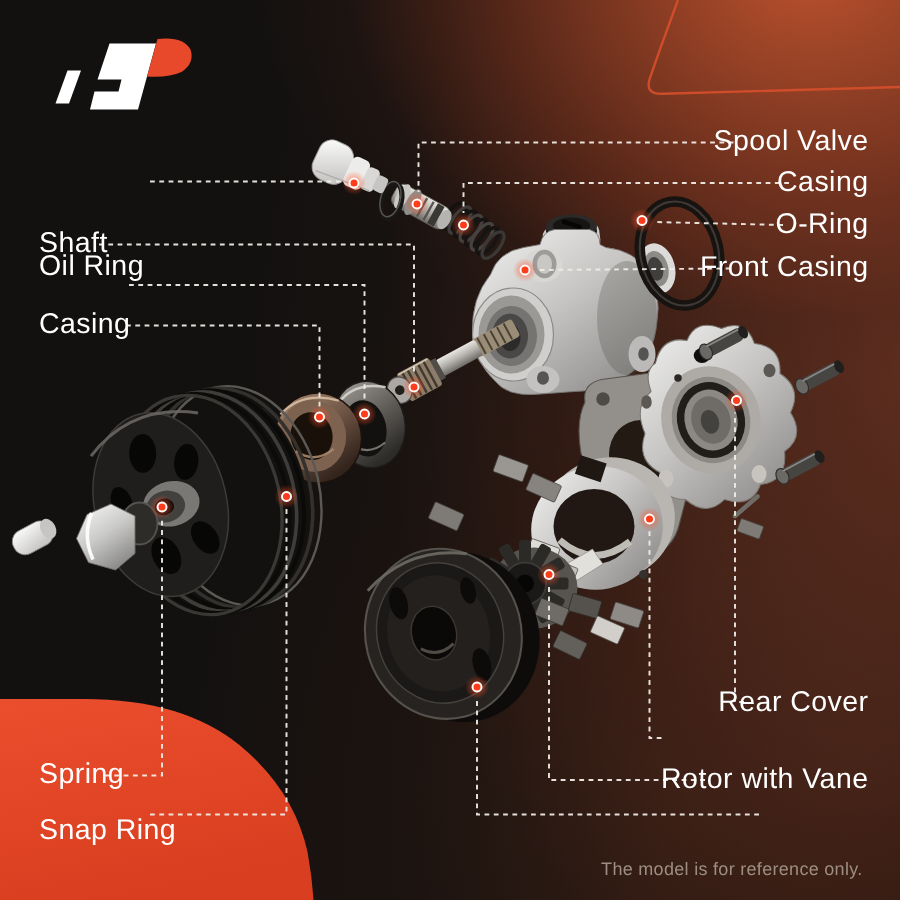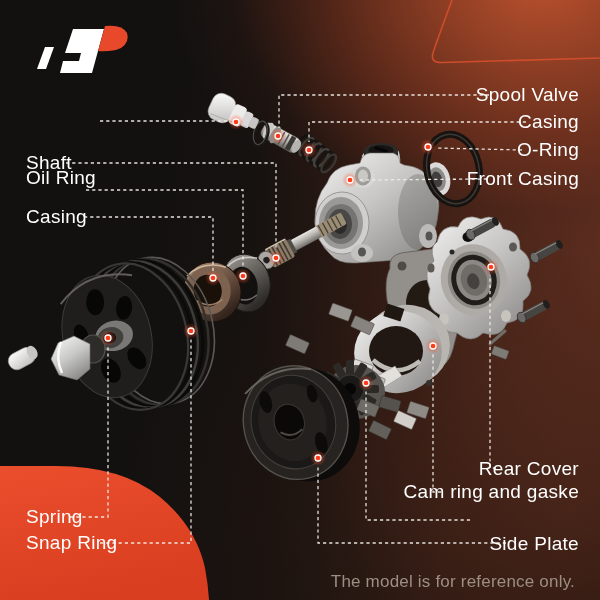--- a/index.html
+++ b/index.html
@@ -13,21 +13,21 @@
       linear-gradient(98deg, #131110 28%, #191310 52%, #251711 76%, #1d120d 100%);
   }
   .stage svg{position:absolute;inset:0;}
   .callout{
     position:absolute;color:#fff;font-size:19px;line-height:20px;
     letter-spacing:.3px;white-space:nowrap;font-weight:400;
   }
   .callout.left{left:26px;text-align:left;}
   .callout.right{right:21px;text-align:right;}
   .footnote{
-    position:absolute;right:25px;top:572px;color:#9c8e82;font-size:17px;
+    position:absolute;right:25px;top:572px;color:#9c8e82;font-size:12px;
     letter-spacing:.2px;white-space:nowrap;margin-left:10px;
   }
 </style>
 </head>
 <body>
 
 <div class="stage">
 
 <svg width="600" height="600" viewBox="0 0 600 600">
   <defs>
@@ -405,25 +405,24 @@
       <path d="M73,29 L104,29 L92,73 L60,73 L63,61 L79,61 L81,53 L65,53 Z" fill="#ffffff"></path>
       <path d="M98,51 L105,26 Q122,24 127,33 Q130,42 121,48 Q112,52 98,51 Z" fill="#e8492b"></path>
     </g>
   </g>
 </svg>
 
 <div class="callout left" style="top:153px">Shaft</div>
 <div class="callout left" style="top:168px">Oil Ring</div>
 <div class="callout left" style="top:207px">Casing</div>
 <div class="callout left" style="top:507px">Spring</div>
-<div class="callout left" style="top:533px">Snap Ring</div>
+<div class="callout left" style="top:544px">Snap Ring</div>
 
 <div class="callout right" style="top:85px">Spool Valve</div>
 <div class="callout right" style="top:112px">Casing</div>
 <div class="callout right" style="top:140px">O-Ring</div>
 <div class="callout right" style="top:459px">Rear Cover</div>
 <div class="callout right" style="top:169px">Front Casing</div>
-<div class="callout right" style="top:482px">Cam ring and gaske</div>
-<div class="callout right" style="top:534px">Side Plate</div>
+<div class="callout right" style="top:510px">Rotor with Vane</div>
 
 <div class="footnote">The model is for reference only.</div>
 
 </div>
 
 </body></html>

